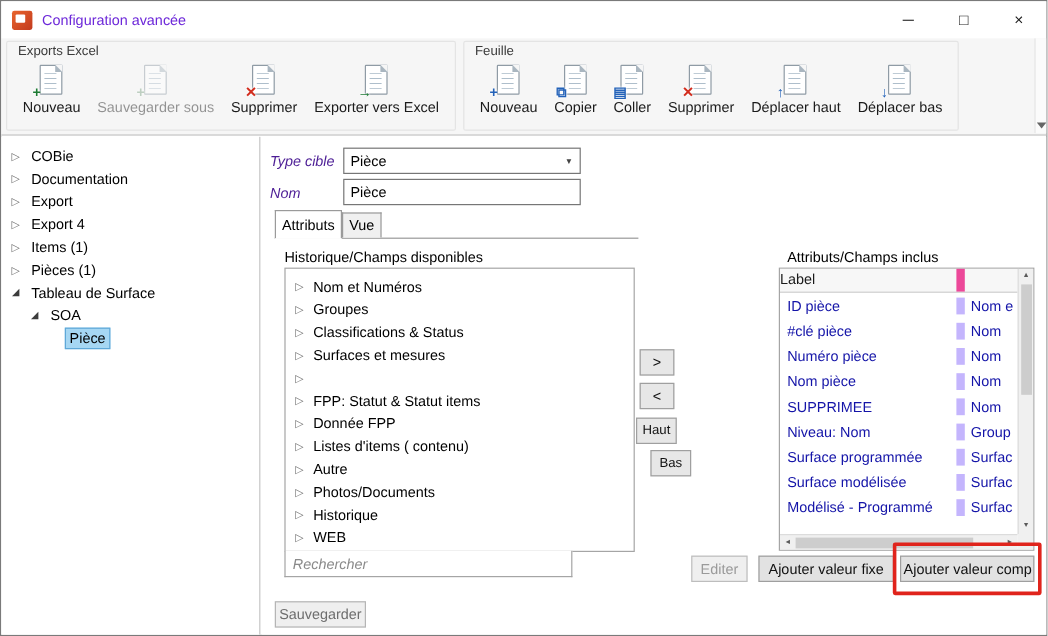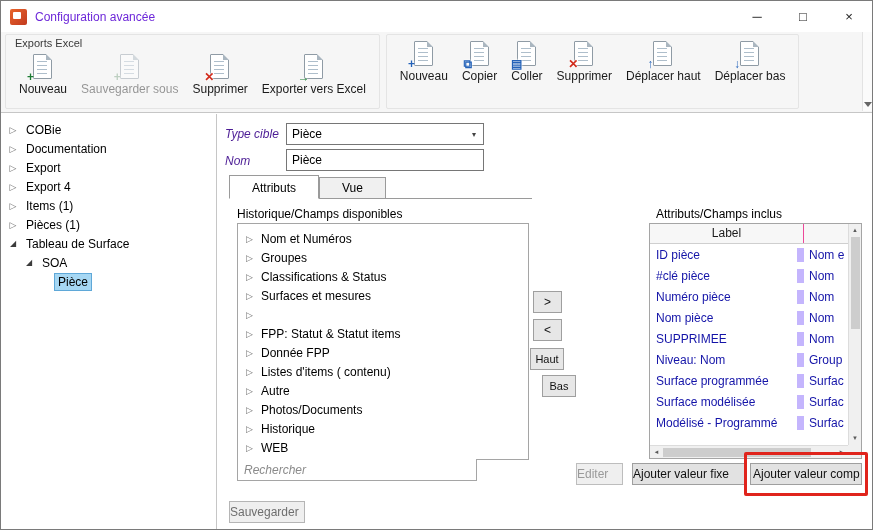--- a/index.html
+++ b/index.html
@@ -64,21 +64,21 @@
   .combo { position:absolute; left:68px; top:9px; width:198px; height:22px; background:#fff;
            border:1px solid #767676; display:flex; align-items:center; }
   .combo-text { flex:1; padding-left:5px; }
   .combo-arrow { width:18px; text-align:center; font-size:8px; color:#444; }
   .textbox { position:absolute; left:68px; top:35px; width:198px; height:22px;
              border:1px solid #767676; padding-left:5px; font:12px "Liberation Sans",sans-serif; }
 
   .tabstrip { position:absolute; left:11px; top:61px; width:303px; height:24px;
               border-bottom:1px solid #9a9a9a; display:flex; align-items:flex-end; }
   .tab { border:1px solid #9a9a9a; border-bottom:none; background:#f0f0f0;
-         padding:3px 22px; font-size:12px; height:21px;margin-top:44px; }
+         padding:3px 5px; font-size:12px; height:21px;margin-top:44px; }
   .tab.active { background:#fff; height:24px; padding-top:5px; margin-bottom:-1px;
                 border-bottom:1px solid #fff; position:relative; z-index:2; }
 
   .list-title { position:absolute; font-size:12px; color:#000; }
   .t-avail { left:19px; top:93px; }
   .t-incl  { left:438px; top:93px; }
 
   .avail-list { position:absolute; left:19px; top:109px; width:292px; height:237px;
                 border:1px solid #a5a5a5; background:#fff; padding-top:5px; overflow:hidden; }
   .alist-row { height:19px; display:flex; align-items:center; padding-left:8px; }
@@ -96,41 +96,41 @@
   .b-rem  { left:315px; top:205px; width:29px; }
   .b-up   { left:312px; top:234px; width:34px; font-size:11px; }
   .b-down { left:324px; top:261px; width:34px; font-size:11px; }
 
   
   .table { position:absolute; left:431px; top:109px; width:213px; height:236px;
            border:1px solid #a5a5a5; background:#fff; }
   .thead { position:absolute; top:0; left:0; right:13px; height:20px; background:#f7f7f7;
            border-bottom:1px solid #cfcfcf; display:flex; }
   .th { font-size:12px; line-height:19px; color:#1a1a1a; }
-  .th-label { width:154px; text-align:center; border-right:1px solid #ec4899; }
+  .th-label { width:154px; text-align:left; border-right:7px solid #ec4899; }
   .th-extra { flex:1; }
   .tbody { position:absolute; top:20px; left:0; right:13px; bottom:13px; overflow:hidden;
            color:var(--navy,#1414a8); }
   .trow { height:21px; display:flex; align-items:center; }
   .td-label { width:154px; padding-left:6px; border-right:7px solid #c4b5fd; white-space:nowrap;
               overflow:hidden; }
   .td-cat { flex:1; padding-left:5px; white-space:nowrap; overflow:hidden; }
 
   .vscroll { position:absolute; top:0; right:0; width:13px; bottom:13px; background:#f0f0f0;
              border-left:1px solid #dcdcdc; display:flex; flex-direction:column; align-items:center; }
   .hscroll { position:absolute; left:0; bottom:0; right:13px; height:13px; background:#f0f0f0;
              border-top:1px solid #dcdcdc; display:flex; align-items:center; }
   .sarrow { font-size:6px; color:#5a5a5a; width:13px; height:13px; line-height:13px; text-align:center;
             flex:0 0 auto; }
   .vthumb { width:9px; height:92px; background:#cdcdcd; margin-bottom:auto; }
   .hthumb { height:9px; width:148px; background:#cdcdcd; margin-right:auto; }
   .corner { position:absolute; right:0; bottom:0; width:13px; height:13px; background:#f0f0f0; }
 
   .act-btn { position:absolute; height:22px; background:#e2e2e2; border:1px solid #9f9f9f;
-             text-align:left; line-height:20px; font-size:12px; color:#111; overflow:hidden;
+             text-align:center; line-height:20px; font-size:12px; color:#111; overflow:hidden;
              white-space:nowrap; cursor:default; }
   .b-edit  { left:358px; top:349px; width:47px; background:#efefef; border-color:#bdbdbd; color:#9a9a9a; }
   .b-fixed { left:414px; top:349px; width:113px; }
   .b-comp  { left:532px; top:349px; width:112px; padding:0 2px; }
   .b-save  { left:11px;  top:387px; width:76px; background:#efefef; border-color:#b5b5b5; color:#6e6e6e; }
 
   .annotation { position:absolute; left:526px; top:338px; width:124px; height:44px;
                 border:3px solid var(--annot,#e0241c); border-radius:2px; z-index:5;
                 pointer-events:none; }
 </style>
@@ -178,20 +178,21 @@
             <div class="ribbon-btn">
               <span class="ribbon-icon">
                 <span class="page"></span>
                 <span class="badge" style="color: rgb(30, 123, 52);">→</span>
               </span>
               <div class="rb-label">Exporter vers Excel</div>
             </div>
           </div>
         </div>
         <div class="ribbon-group">
+          <div class="group-label">Feuille</div>
           <div class="group-buttons">
             <div class="ribbon-btn">
               <span class="ribbon-icon">
                 <span class="page"></span>
                 <span class="badge" style="color: rgb(36, 98, 184);">+</span>
               </span>
               <div class="rb-label">Nouveau</div>
             </div>
             <div class="ribbon-btn">
               <span class="ribbon-icon">

